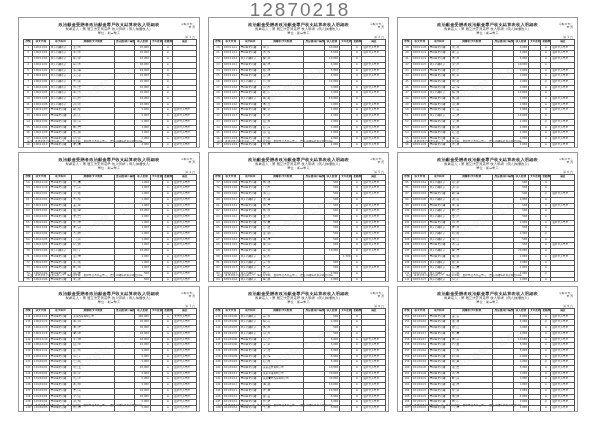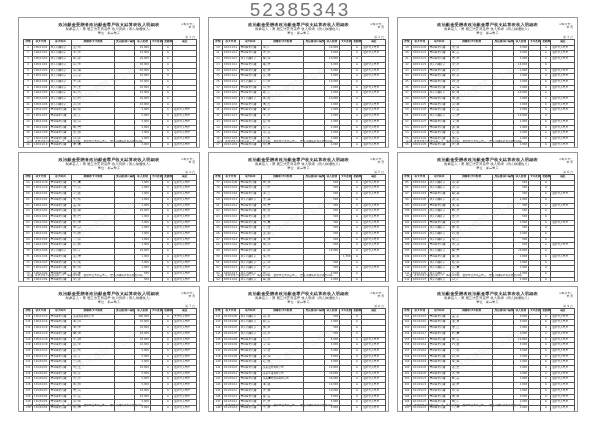--- a/index.html
+++ b/index.html
@@ -24,21 +24,21 @@
   table.grid th { font-weight:bold; text-align:center; background:#fafafa; }
   td.c-num, td.c-amt { text-align:right; }
   td.c-seq, td.c-type { text-align:center; }
   .panel-note { position:absolute; bottom:4px; left:8px; font-size:2.7px; color:#444; white-space:nowrap; }
   .watermark { position:absolute; left:30%; top:45%; transform:rotate(-28deg);
            font-size:9px; color:rgba(150,150,150,0.18); white-space:nowrap; pointer-events:none; }
 </style>
 </head>
 <body>
 
-<div class="doc-number">52385343</div>
+<div class="doc-number">12870218</div>
 
 <div id="panels">
     <div class="panel" style="left: 18px; top: 17px; width: 182px; height: 131px;">
       <div class="panel-title">政治獻金受贈者政治獻金專戶收支結算表收入明細表</div>
       <div class="panel-subtitle">擬參選人：第 屆立法委員選舉 收入明細（個人捐贈收入）</div>
       <div class="panel-unit">單位：新臺幣元</div>
       <div class="panel-meta">
         <div>申報日期：</div>
         <div>第 頁</div>
       </div>

